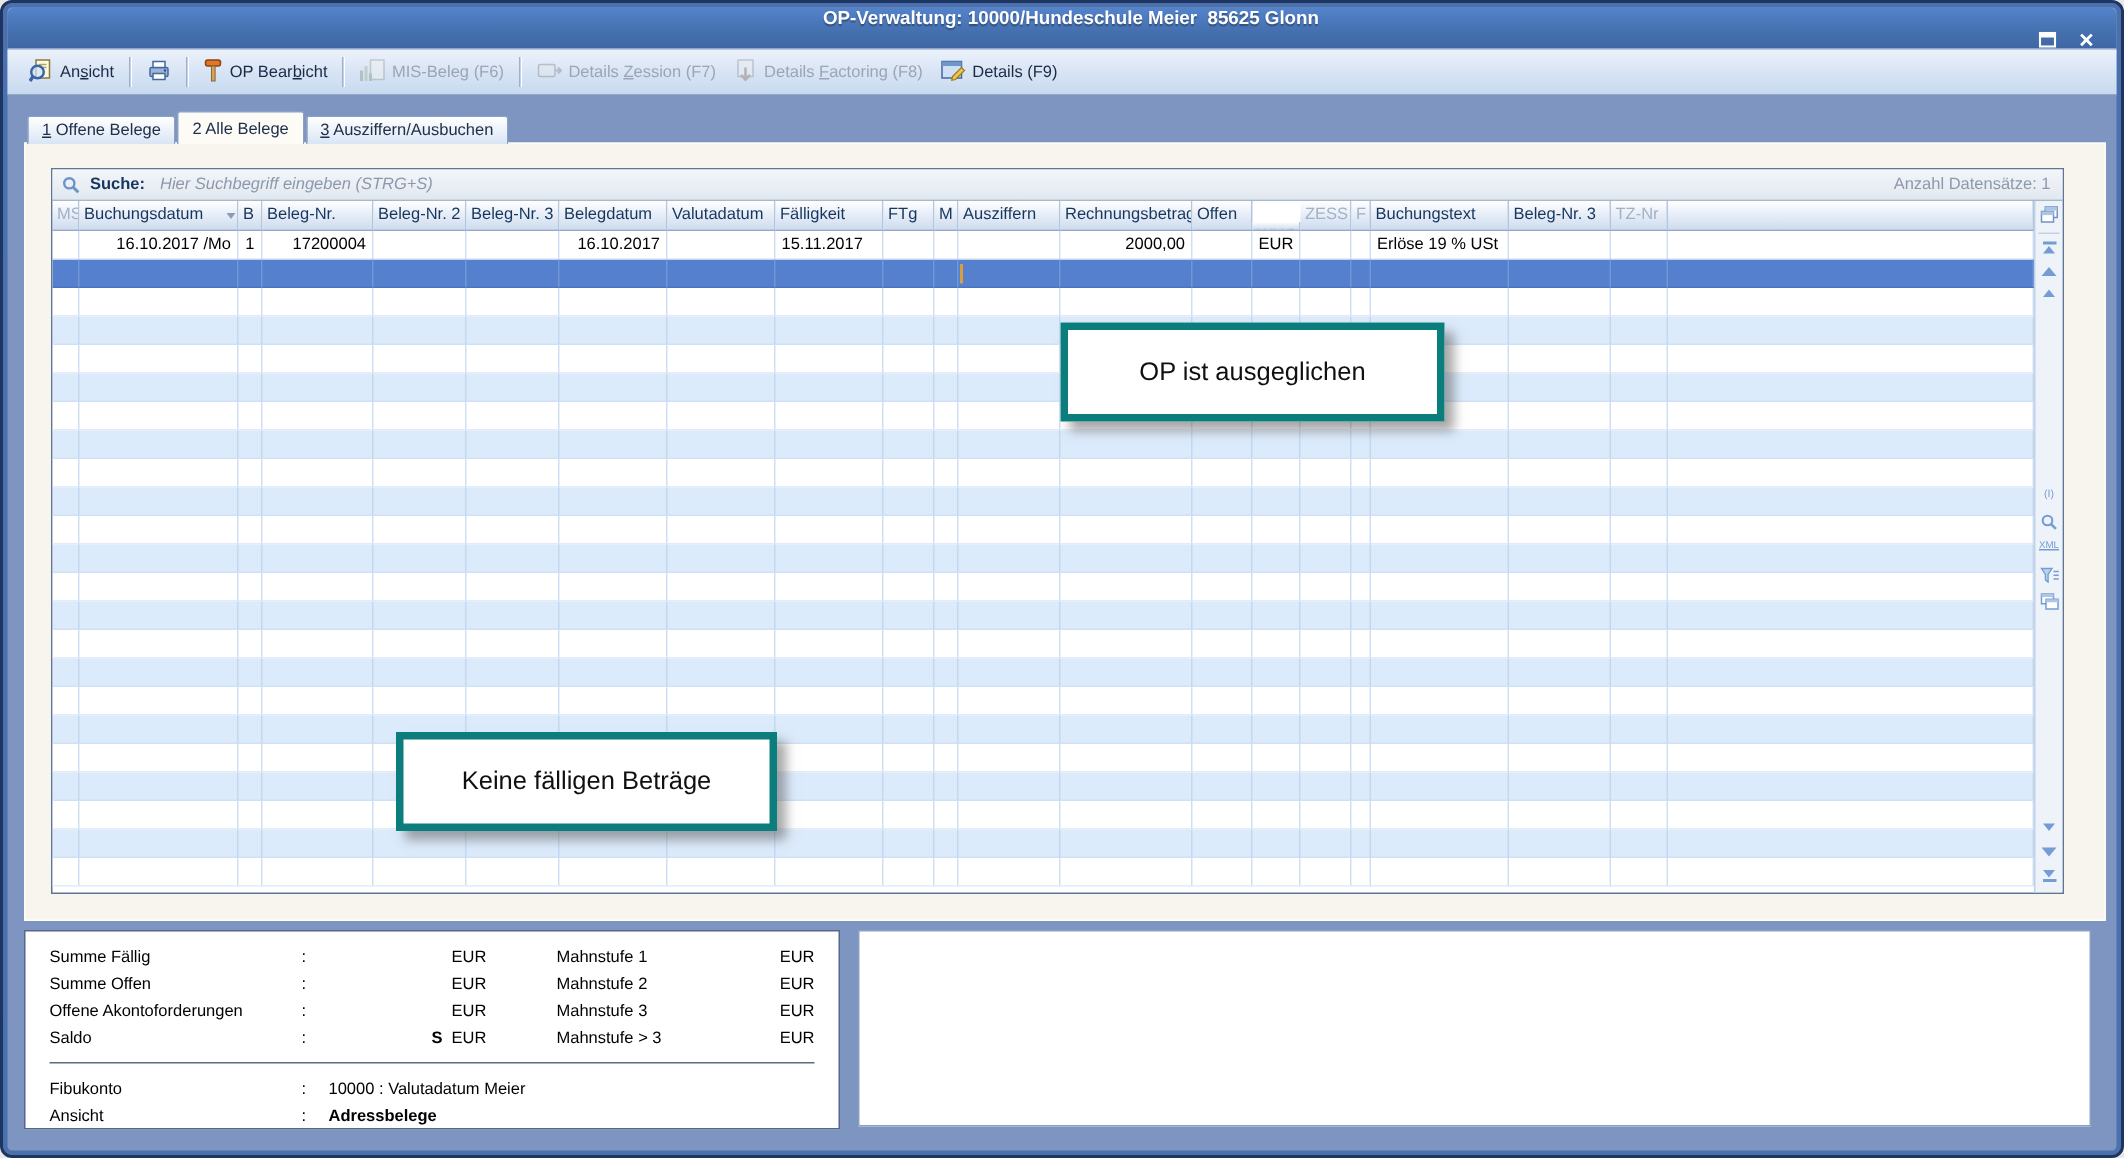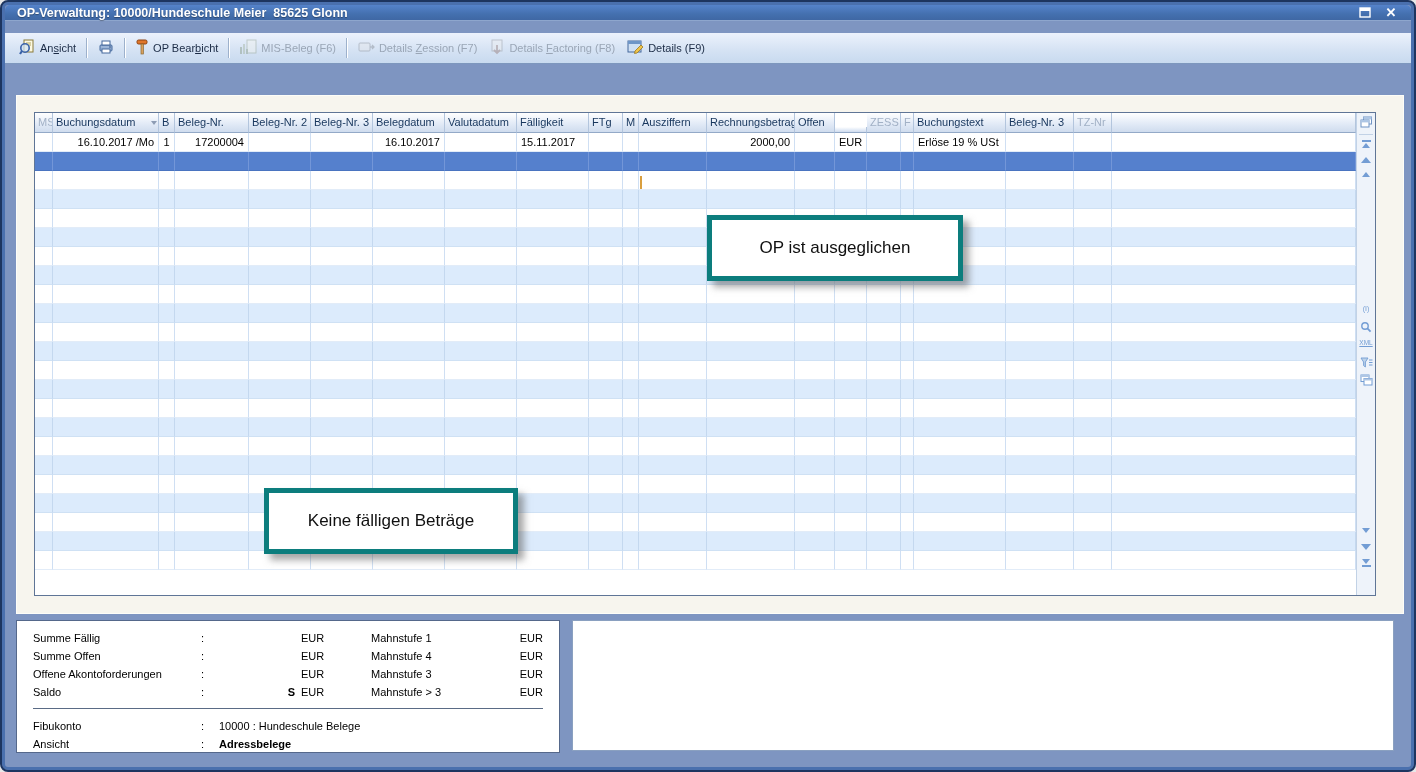--- a/index.html
+++ b/index.html
@@ -1,23 +1,23 @@
 <!DOCTYPE html>
 <html><head>
 <meta charset="utf-8">
 <style>
   html,body{margin:0;padding:0;background:#e8e8e8;}
   *{box-sizing:border-box;font-family:"Liberation Sans",sans-serif;}
   .screen{position:relative;width:1416px;height:772px;overflow:hidden;}
   .window{position:absolute;inset:0;background:#7e95c1;border:2px solid #1d3560;border-radius:8px;
           box-shadow:inset 0 0 0 3px #4a70ae;overflow:hidden;}
   
-  .titlebar{position:absolute;left:3px;right:3px;top:3px;height:16px;
+  .titlebar{position:absolute;left:3px;right:3px;top:3px;height:28px;
             background:linear-gradient(#5583cb,#4470af 60%,#3f67a4);
-            border-radius:5px 5px 0 0;display:flex;align-items:center;border-bottom:1px solid #8ea6cd;}
+            border-radius:5px 5px 0 0;display:flex;align-items:center;border-bottom:1px solid #8ea6cd;flex-direction:column;}
   .title-text{color:#fff;font-weight:bold;font-size:12.5px;margin-left:12px;white-space:pre;
               text-shadow:0 1px 1px rgba(0,0,0,.35);}
   .win-controls{margin-left:auto;display:flex;align-items:center;gap:10px;margin-right:12px;}
   .win-btn{width:16px;height:15px;display:flex;align-items:center;justify-content:center;color:#fff;cursor:default;}
   .close-glyph{font-size:13px;font-weight:bold;line-height:1;}
   
   .toolbar{position:absolute;left:3px;right:3px;top:31px;height:31px;
            background:linear-gradient(#ecf2fc,#d6e3f4 55%,#c8daef);
            border-bottom:1px solid #7d97bd;display:flex;align-items:center;padding-left:8px;}
   .tb-btn{display:flex;align-items:center;gap:4px;padding:3px 6px;font-size:11px;color:#1b2b45;border-radius:2px;}
@@ -173,24 +173,38 @@
         <div class="tb-btn">
           <span><svg width="17" height="16" viewBox="0 0 17 16">
               <rect x="1" y="2" width="13" height="11" fill="#cfe0f4" stroke="#44689c"></rect>
               <rect x="1" y="2" width="13" height="3" fill="#6e96c8"></rect>
               <path d="M8 12 L14 6 L16 8 L10 14 L7.5 14.5 Z" fill="#f0c44a" stroke="#9a7a1e" stroke-width=".8"></path>
             </svg></span>
           <span><span>Details (F9)</span><span class="u"></span><span></span></span>
         </div>
       </div>
 
+    <div class="tabs" id="tabs">
+        <div class="tab"><span></span><span class="u">1</span><span> Offene Belege</span></div>
+        <div class="tab active"><span>2 Alle Belege</span><span class="u"></span><span></span></div>
+        <div class="tab"><span></span><span class="u">3</span><span> Ausziffern/Ausbuchen</span></div>
+      </div>
 
     <div class="main-panel"></div>
 
     <div class="grid-frame">
+      <div class="search-row">
+        <svg width="13" height="13" viewBox="0 0 13 13">
+            <circle cx="5.2" cy="5.2" r="3.4" fill="none" stroke="#6a93c8" stroke-width="1.6"></circle>
+            <line x1="7.8" y1="7.8" x2="11.2" y2="11.2" stroke="#6a93c8" stroke-width="2"></line>
+          </svg>
+        <span class="search-label">Suche:</span>
+        <input class="search-input" placeholder="Hier Suchbegriff eingeben (STRG+S)" style="">
+        <span class="search-count">Anzahl Datensätze: 1</span>
+      </div>
       <div class="grid-body">
         <div class="grid-table" id="gridTable">
             <div class="hdr-row">
               <div class="hdr-cell muted" style="width: 18px;">MS</div>
               <div class="hdr-cell" style="width: 106px;">Buchungsdatum<span class="sort-glyph"></span></div>
               <div class="hdr-cell" style="width: 16px;">B</div>
               <div class="hdr-cell" style="width: 74px;">Beleg-Nr.</div>
               <div class="hdr-cell" style="width: 62px;">Beleg-Nr. 2</div>
               <div class="hdr-cell" style="width: 62px;">Beleg-Nr. 3</div>
               <div class="hdr-cell" style="width: 72px;">Belegdatum</div>
@@ -811,21 +825,21 @@
             <span class="sum-val bold"></span>
             <span class="sum-unit">EUR</span>
             <span class="stage-label">Mahnstufe 1</span>
             <span class="stage-unit">EUR</span>
           </div>
           <div class="sum-row">
             <span class="sum-label">Summe Offen</span>
             <span class="sum-colon">:</span>
             <span class="sum-val bold"></span>
             <span class="sum-unit">EUR</span>
-            <span class="stage-label">Mahnstufe 4</span>
+            <span class="stage-label">Mahnstufe 2</span>
             <span class="stage-unit">EUR</span>
           </div>
           <div class="sum-row">
             <span class="sum-label">Offene Akontoforderungen</span>
             <span class="sum-colon">:</span>
             <span class="sum-val bold"></span>
             <span class="sum-unit">EUR</span>
             <span class="stage-label">Mahnstufe 3</span>
             <span class="stage-unit">EUR</span>
           </div>
@@ -835,21 +849,21 @@
             <span class="sum-val bold">S</span>
             <span class="sum-unit">EUR</span>
             <span class="stage-label">Mahnstufe &gt; 3</span>
             <span class="stage-unit">EUR</span>
           </div>
         </div>
       <div class="sum-divider"></div>
       <div class="info-row">
         <span class="sum-label">Fibukonto</span>
         <span class="sum-colon">:</span>
-        <span class="info-val">10000 : Hundeschule Belege</span>
+        <span class="info-val">10000 : Valutadatum Meier</span>
       </div>
       <div class="info-row">
         <span class="sum-label">Ansicht</span>
         <span class="sum-colon">:</span>
         <span class="info-val bold">Adressbelege</span>
       </div>
     </div>
 
     <div class="detail-panel"></div>
 

